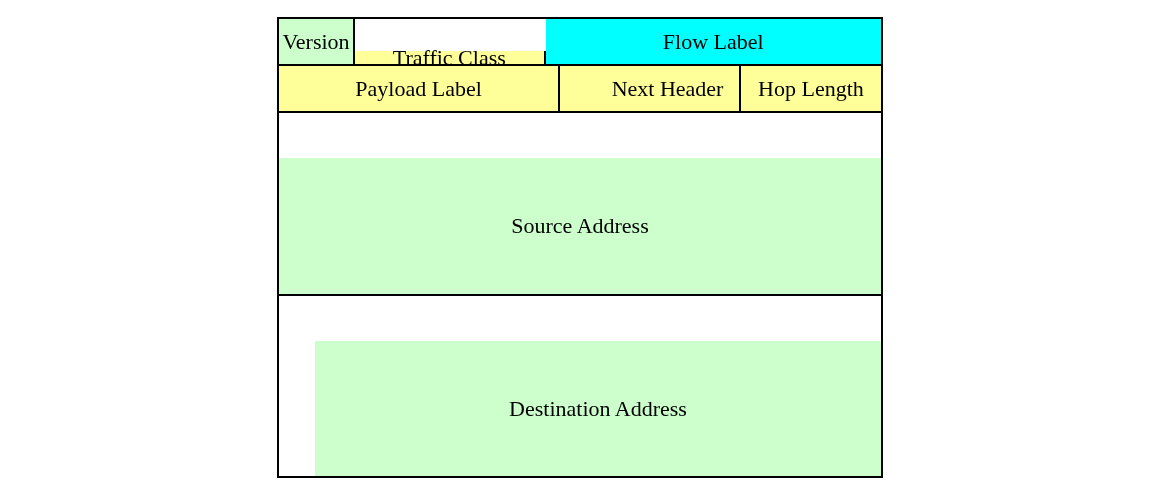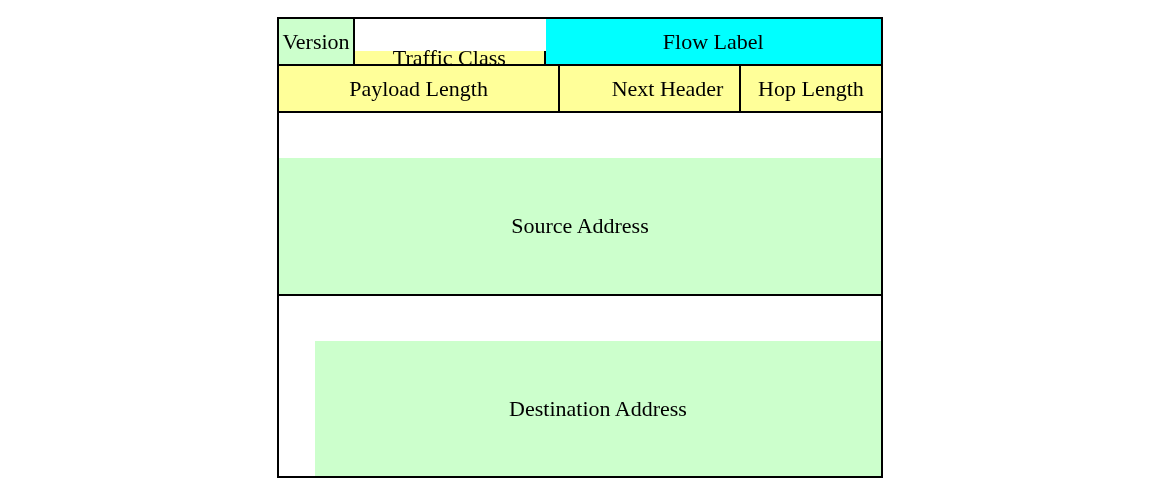--- a/index.html
+++ b/index.html
@@ -64,21 +64,21 @@
 </head>
 <body>
 
 <div class="diagram">
   <div class="row row-sm">
     <div class="cell bg-green f-version">Version</div>
     <div class="cell bg-yellow f-tclass">Traffic Class</div>
     <div class="cell bg-cyan f-flabel">Flow Label</div>
   </div>
   <div class="row row-sm">
-    <div class="cell bg-yellow f-plen">Payload Length</div>
+    <div class="cell bg-yellow f-plen">Payload Label</div>
     <div class="cell bg-yellow f-nhdr">Next Header</div>
     <div class="cell bg-yellow f-hlimit">Hop Length</div>
   </div>
   <div class="row row-lg1">
     <div class="cell bg-green f-full">Source Address</div>
   </div>
   <div class="row row-lg2">
     <div class="cell bg-green f-full">Destination Address</div>
   </div>
 </div>

